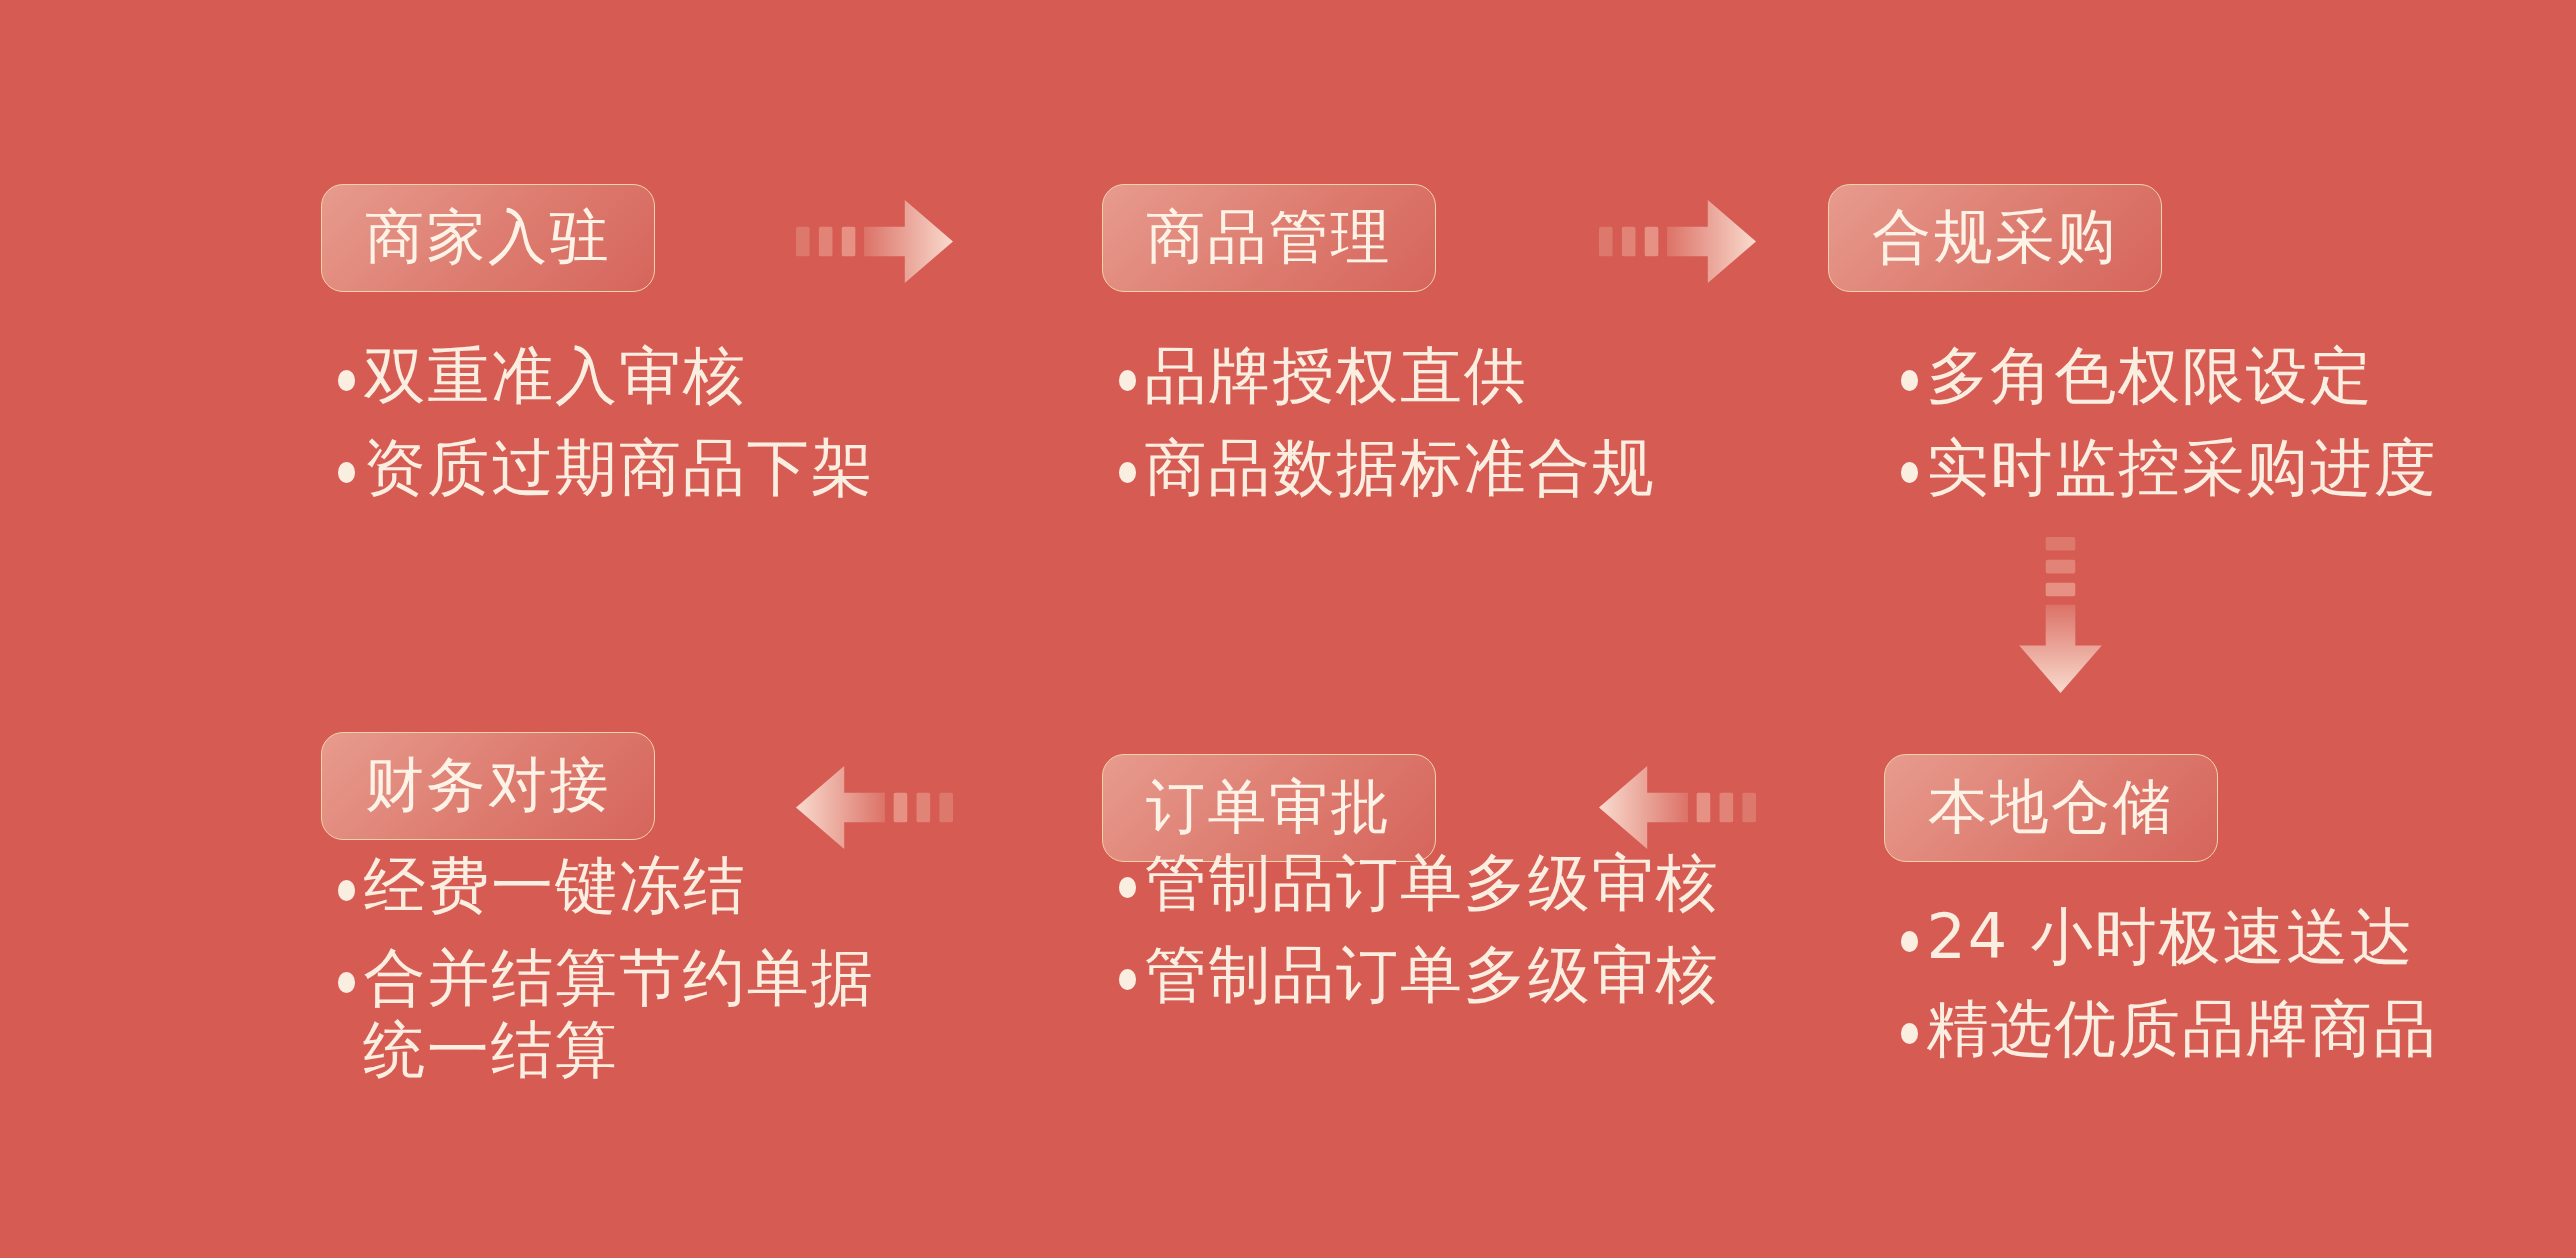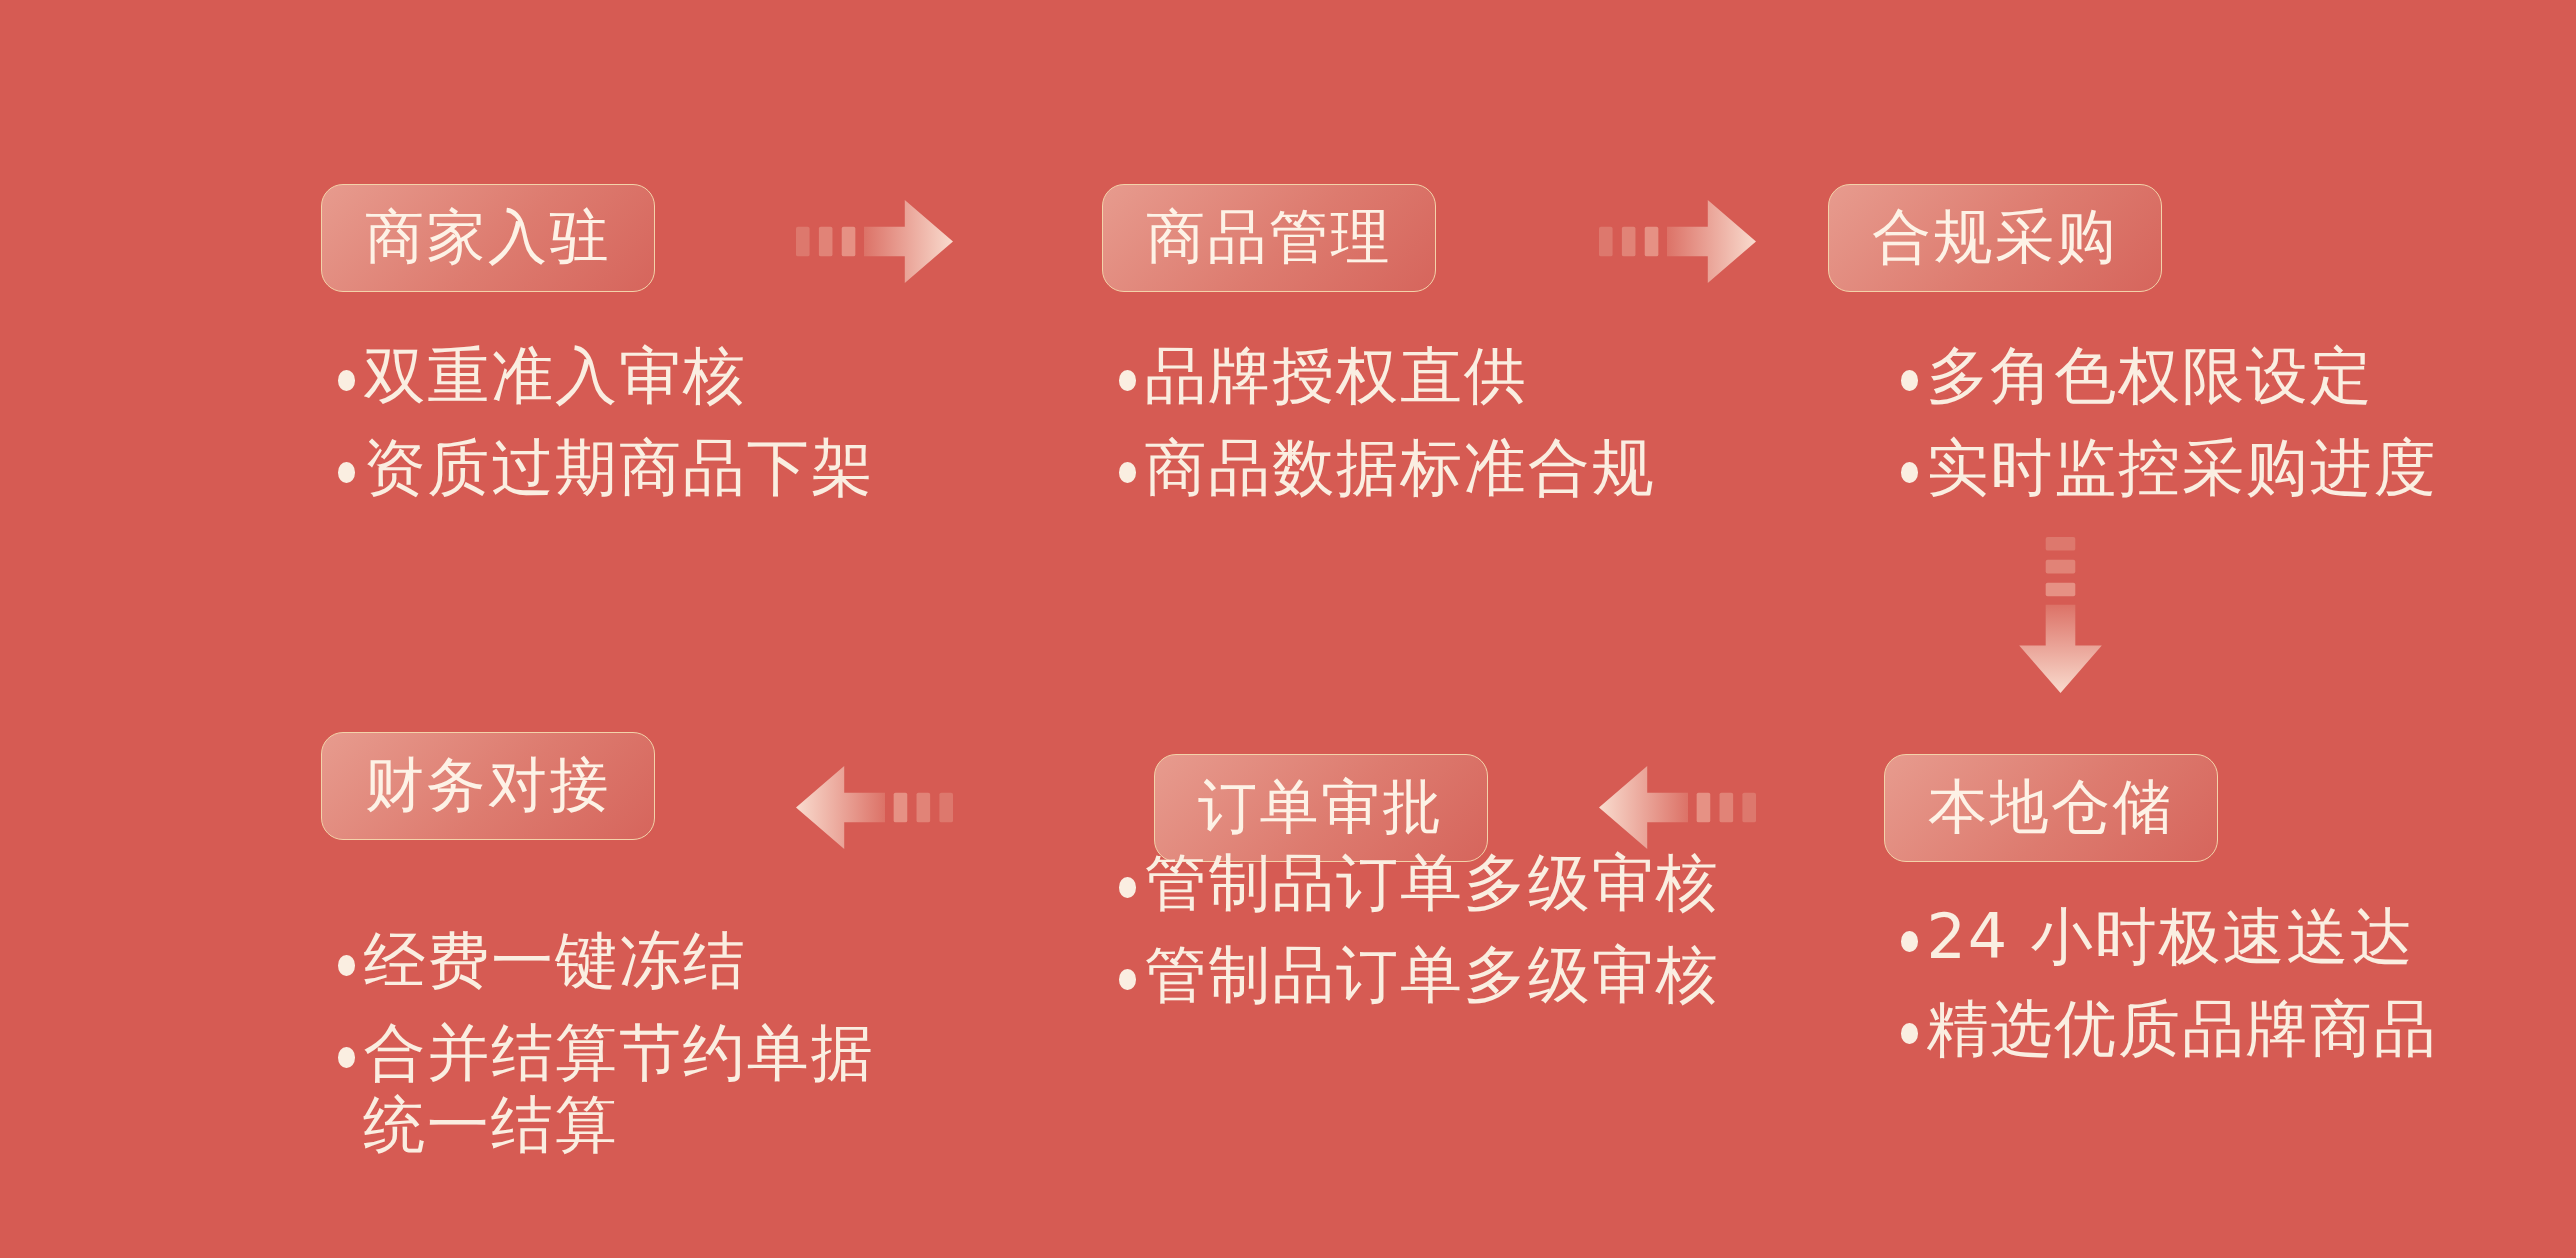--- a/index.html
+++ b/index.html
@@ -56,26 +56,26 @@
   .bullet-line.continuation{
     margin-top:-20.4px;
     padding-left:25px;
   }
   .arrow{position:absolute;display:block;}
   
   .pos-r1c1{left:321px;top:184px;}
   .pos-r1c2{left:1102px;top:184px;}
   .pos-r1c3{left:1828px;top:184px;}
   .pos-r2c1{left:321px;top:732px;}
-  .pos-r2c2{left:1154px;top:754px;}
+  .pos-r2c2{left:1102px;top:754px;}
   .pos-r2c3{left:1884px;top:754px;}
   .pos-b-r1c1{left:338px;top:353px;}
   .pos-b-r1c2{left:1119px;top:353px;}
   .pos-b-r1c3{left:1901px;top:353px;}
-  .pos-b-r2c1{left:338px;top:938px;}
+  .pos-b-r2c1{left:338px;top:863px;}
   .pos-b-r2c2{left:1119px;top:860px;font-family:Liberation Serif, serif;}
   .pos-b-r2c3{left:1901px;top:914px;}
   .pos-arrow-right-1{left:796px;top:200px;}
   .pos-arrow-right-2{left:1599px;top:200px;}
   .pos-arrow-down{left:2019px;top:537px;}
   .pos-arrow-left-1{left:1599px;top:766px;}
   .pos-arrow-left-2{left:796px;top:766px;}
 </style>
 </head>
 <body>

